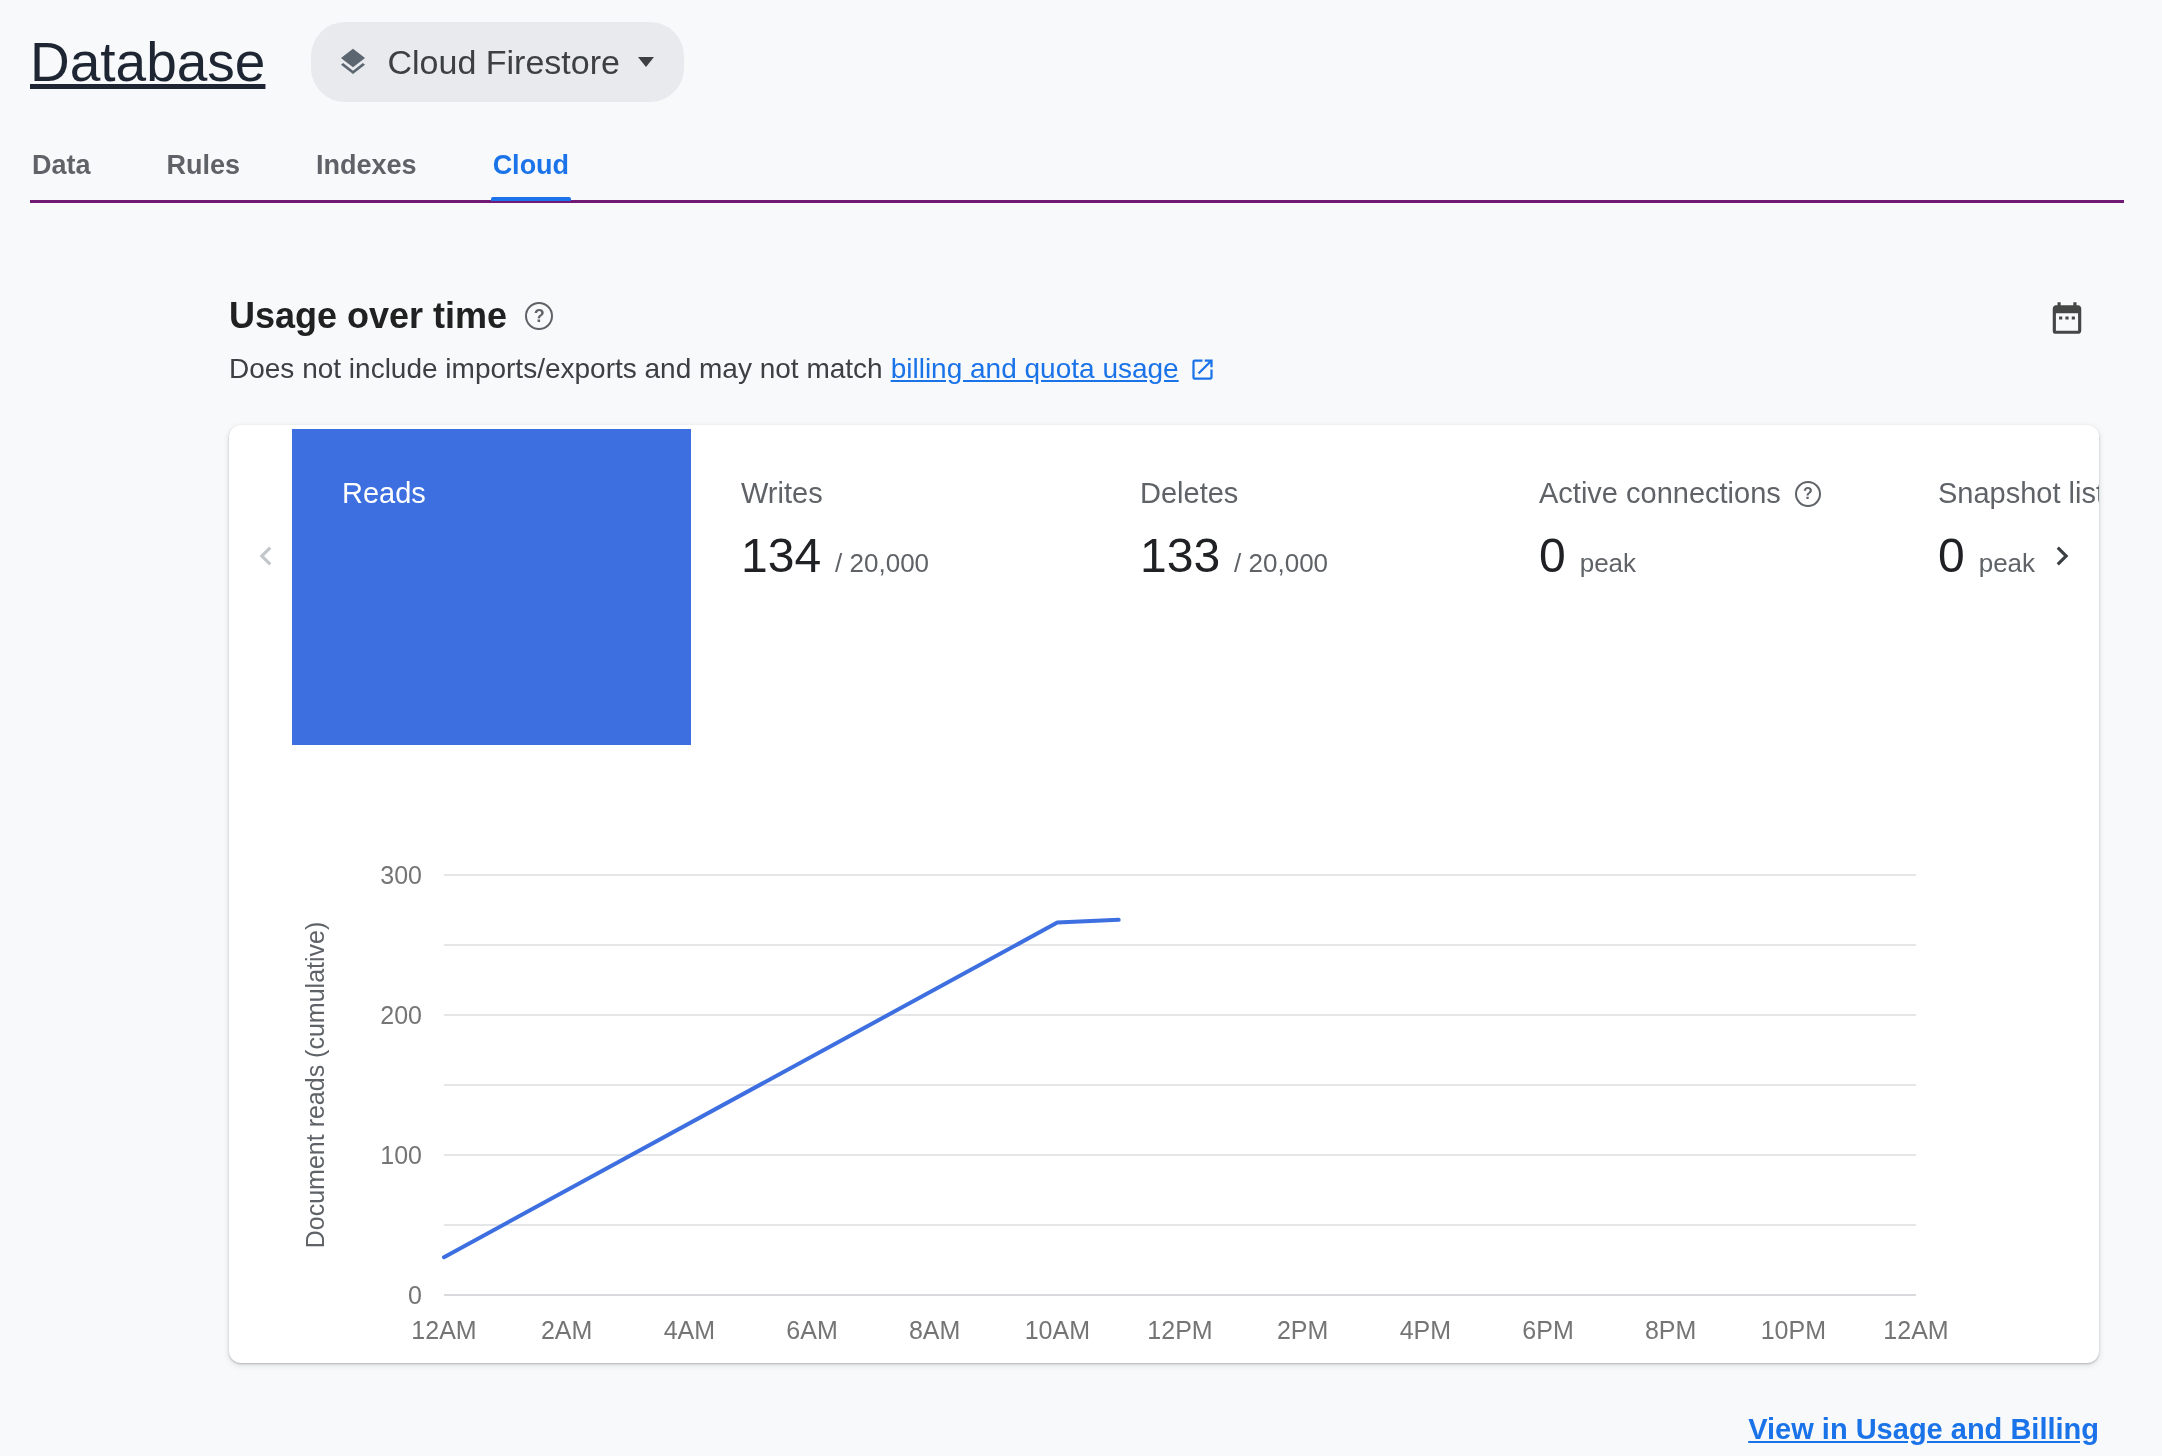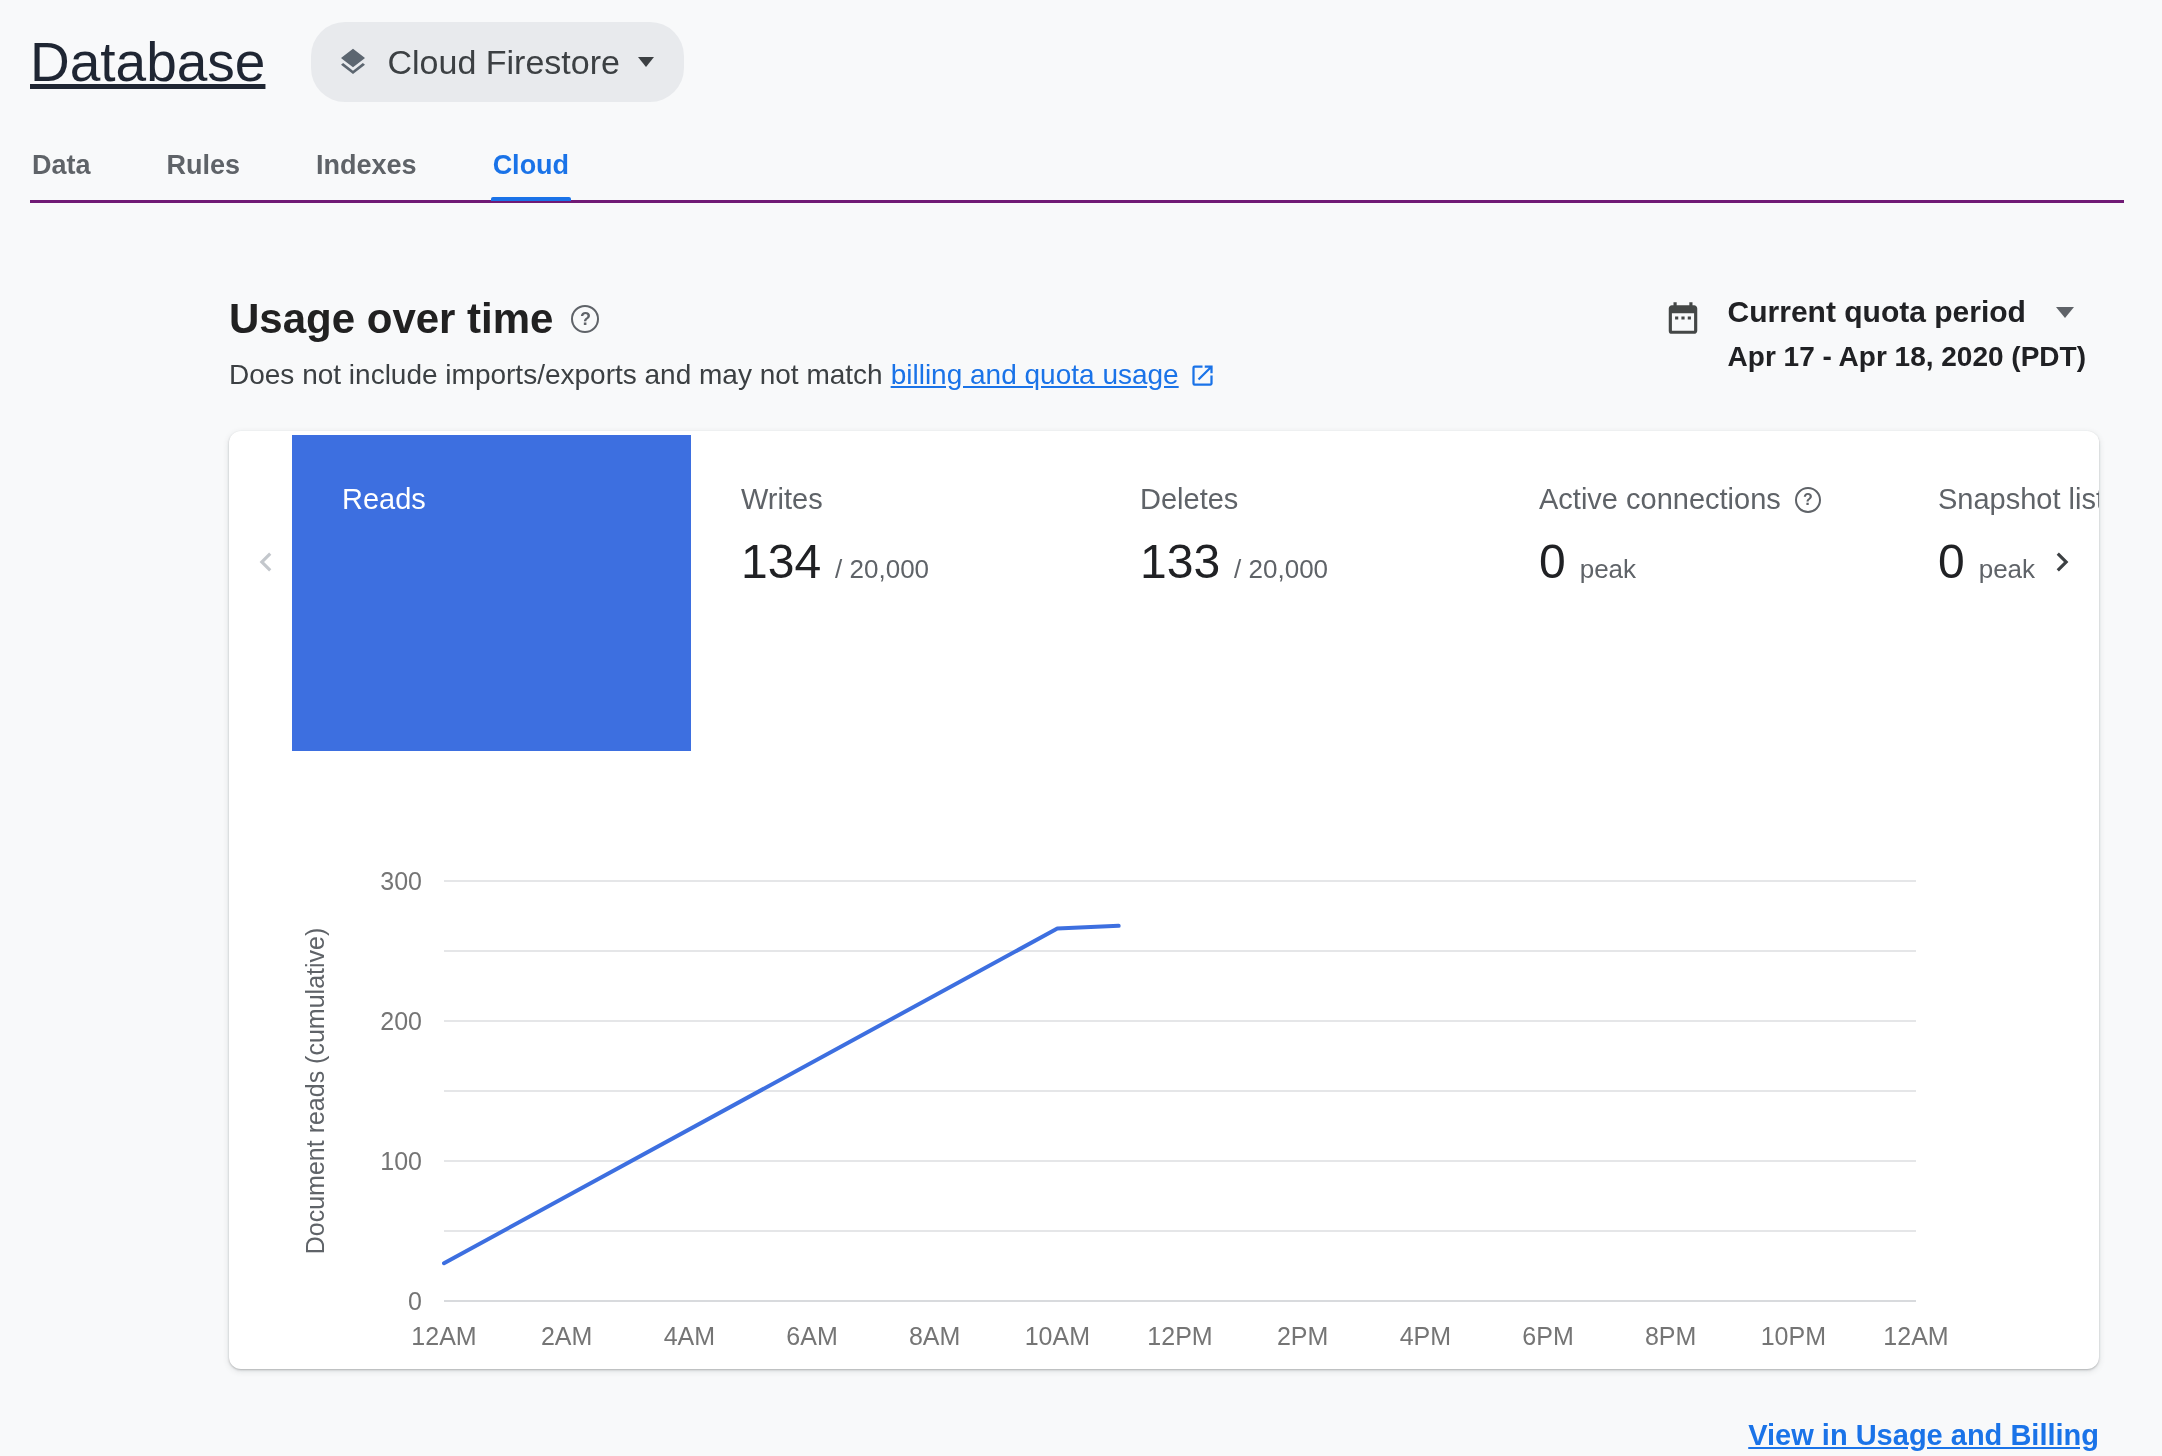--- a/index.html
+++ b/index.html
@@ -25,21 +25,21 @@
 
   
   .tabs { display: flex; gap: 72px; margin: 38px 38px 0 30px; border-bottom: 3px solid #701a75; }
   .tab { position: relative; font-size: 27px; font-weight: 600; color: #5f6368; padding: 10px 2px 19px; cursor: pointer; }
   .tab.active { color: #1a73e8; }
   .tab.active::after { content: ""; position: absolute; left: 0; right: 0; bottom: -1px; height: 4px; background: #1a73e8; border-radius: 2px 2px 0 0; }
 
   
   .usage-head { display: flex; justify-content: space-between; align-items: flex-start; margin: 92px 76px 0 229px; }
   .heading-row { display: flex; align-items: center; gap: 18px; }
-  .section-heading { font-size: 42px; font-weight: 700; color: #212121; margin: 0; }
+  .section-heading { font-size: 36px; font-weight: 700; color: #212121; margin: 0; }
   .help-dot {
     width: 28px; height: 28px; border: 2px solid #5f6368; border-radius: 50%;
     display: inline-flex; align-items: center; justify-content: center;
     color: #5f6368; font-size: 18px; font-weight: 700; cursor: pointer; flex: none;
   }
   .help-dot::after { content: "?"; }
   .desc { margin-top: 16px; font-size: 28px; color: #3c4043; display: flex; align-items: center; }
   .desc a { color: #1a73e8; margin-left: 8px; text-decoration: underline; cursor: pointer; }
   .ext-icon { margin-left: 10px; display: inline-flex; }
 
@@ -123,27 +123,20 @@
       </span>
     </div>
   </div>
 
   <div class="quota-block">
     <span class="calendar-wrap">
       <svg width="38" height="38" viewBox="0 0 24 24" fill="#444746">
         <path d="M9 11H7v2h2v-2zm4 0h-2v2h2v-2zm4 0h-2v2h2v-2zm2-7h-1V2h-2v2H8V2H6v2H5c-1.11 0-1.99.9-1.99 2L3 20a2 2 0 0 0 2 2h14c1.1 0 2-.9 2-2V6c0-1.1-.9-2-2-2zm0 16H5V9h14v11z"></path>
       </svg>
     </span>
-    <div>
-      <div class="quota-label-row">
-        <span class="quota-label">Current quota period</span>
-        <span class="quota-caret"></span>
-      </div>
-      <div class="quota-range">Apr 17 - Apr 18, 2020 (PDT)</div>
-    </div>
   </div>
 </section>
 
 <div class="card">
 
   <button class="carousel left">
     <svg width="38" height="38" viewBox="0 0 24 24" fill="currentColor">
       <path d="M14.6 6 16 7.4 11.4 12l4.6 4.6L14.6 18l-6-6z"></path>
     </svg>
   </button>

